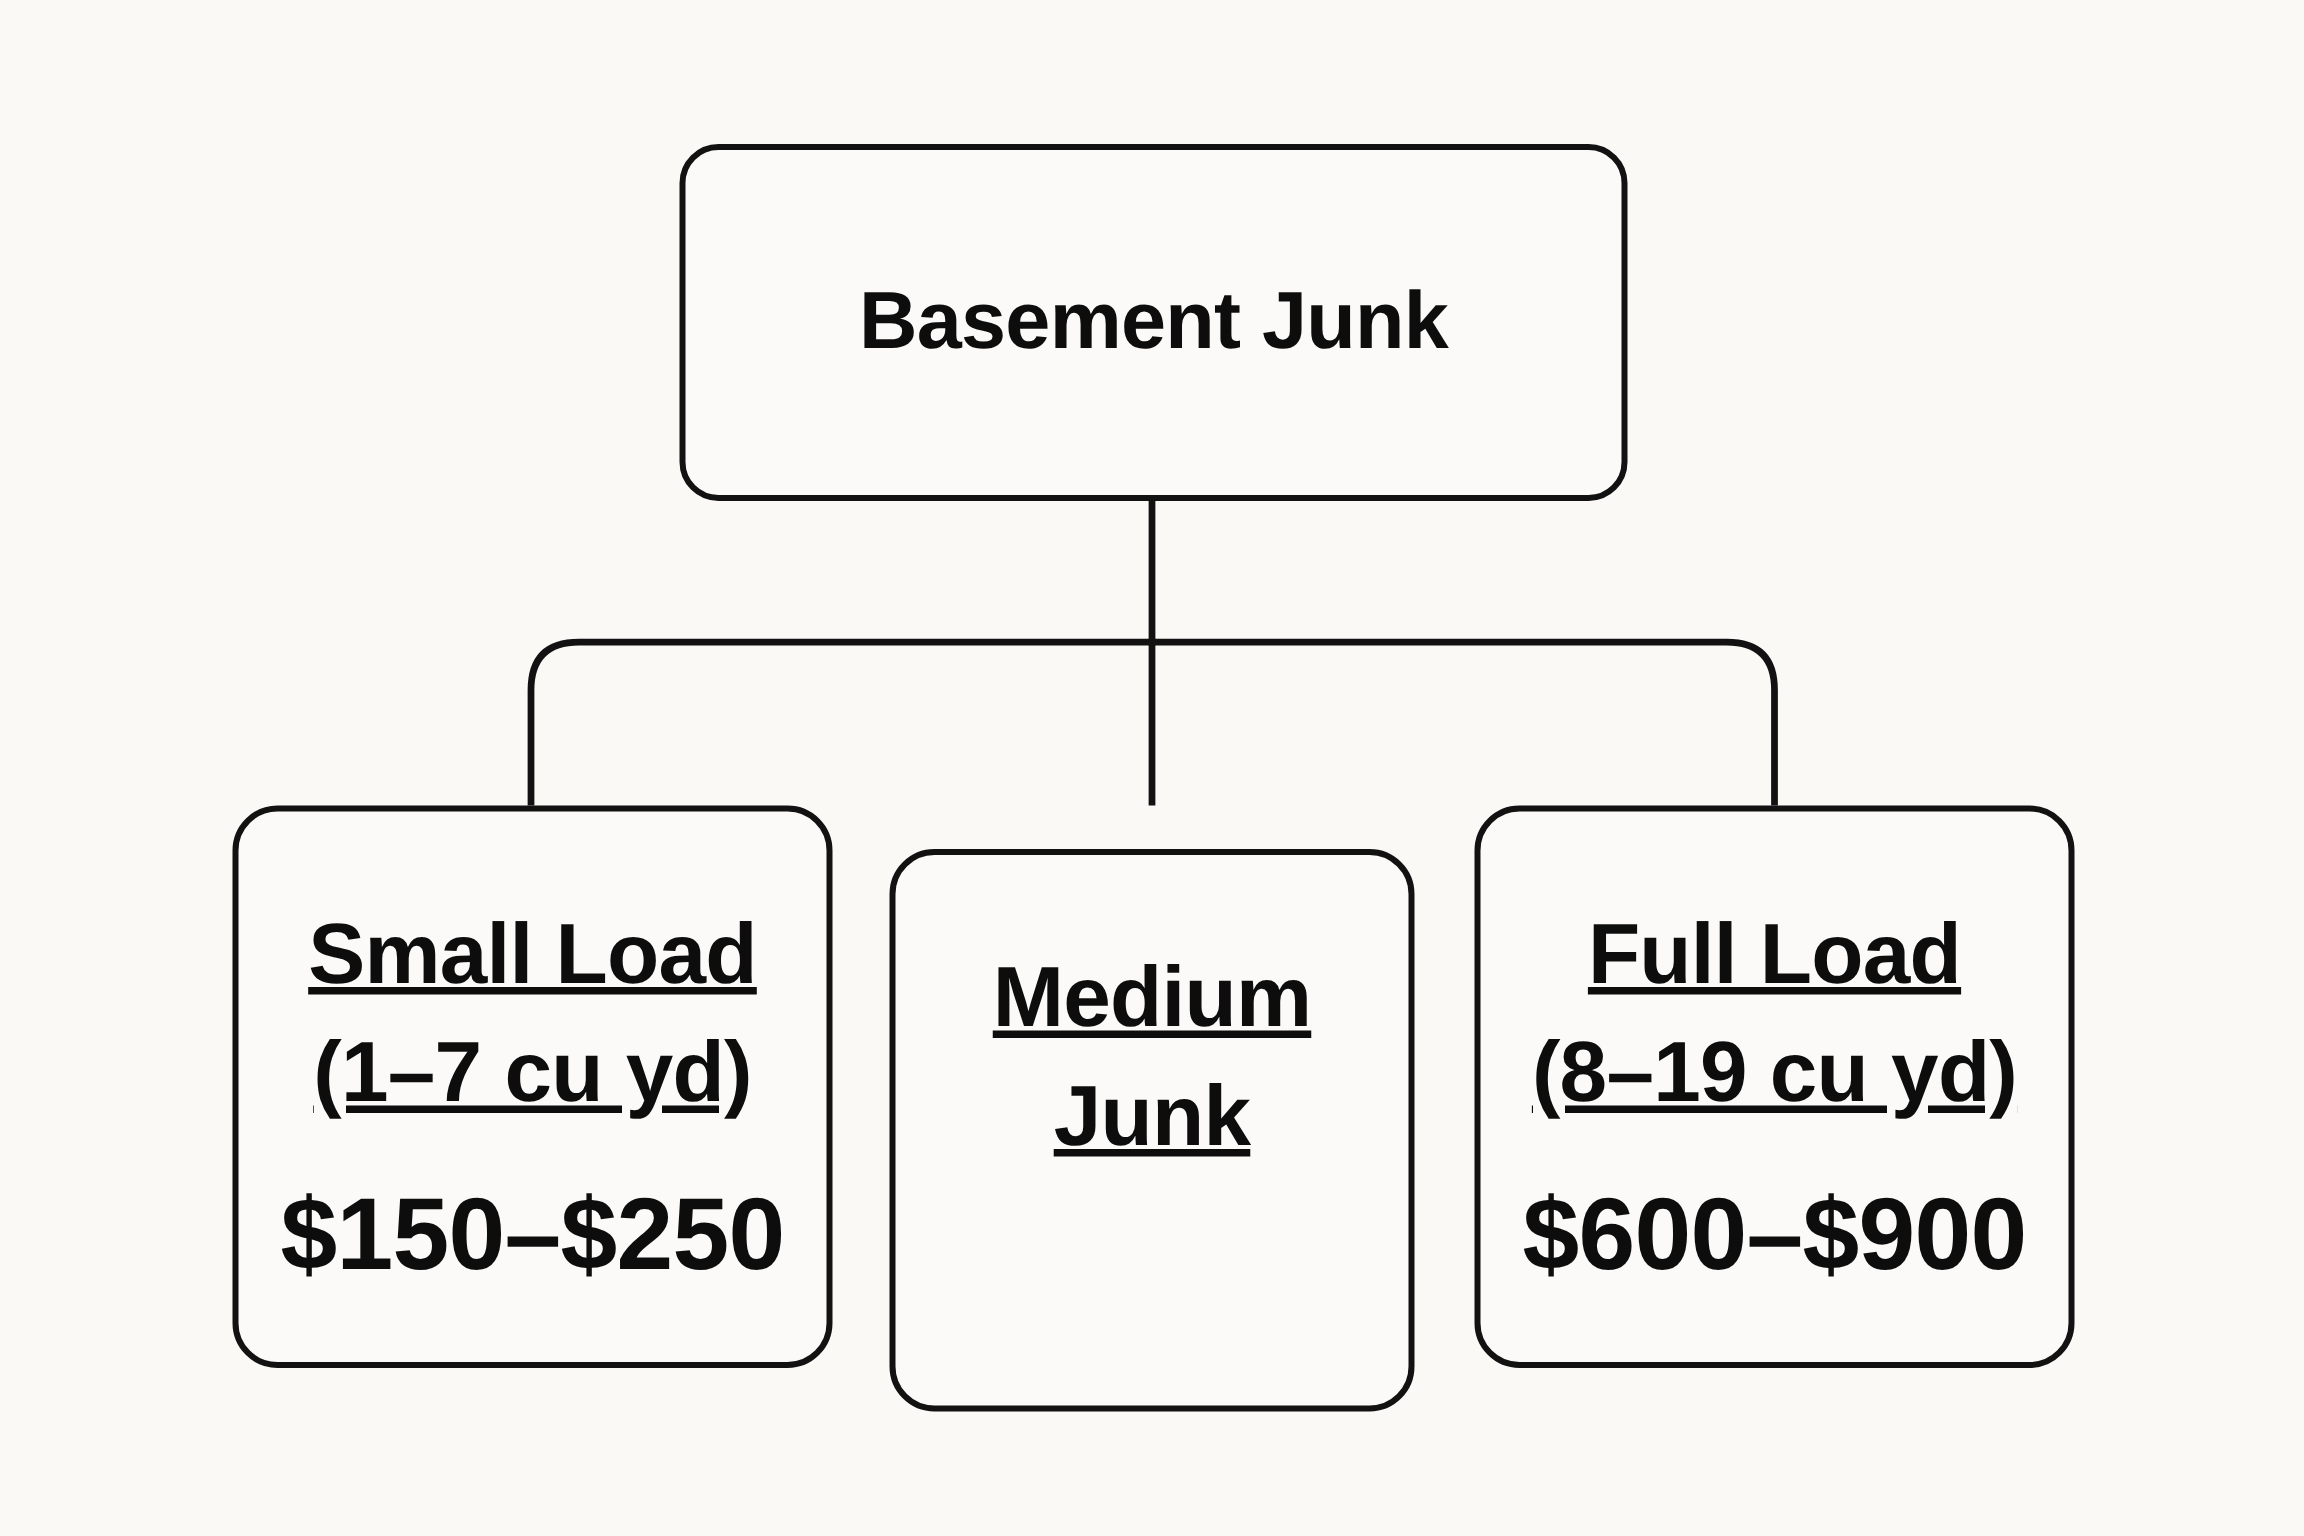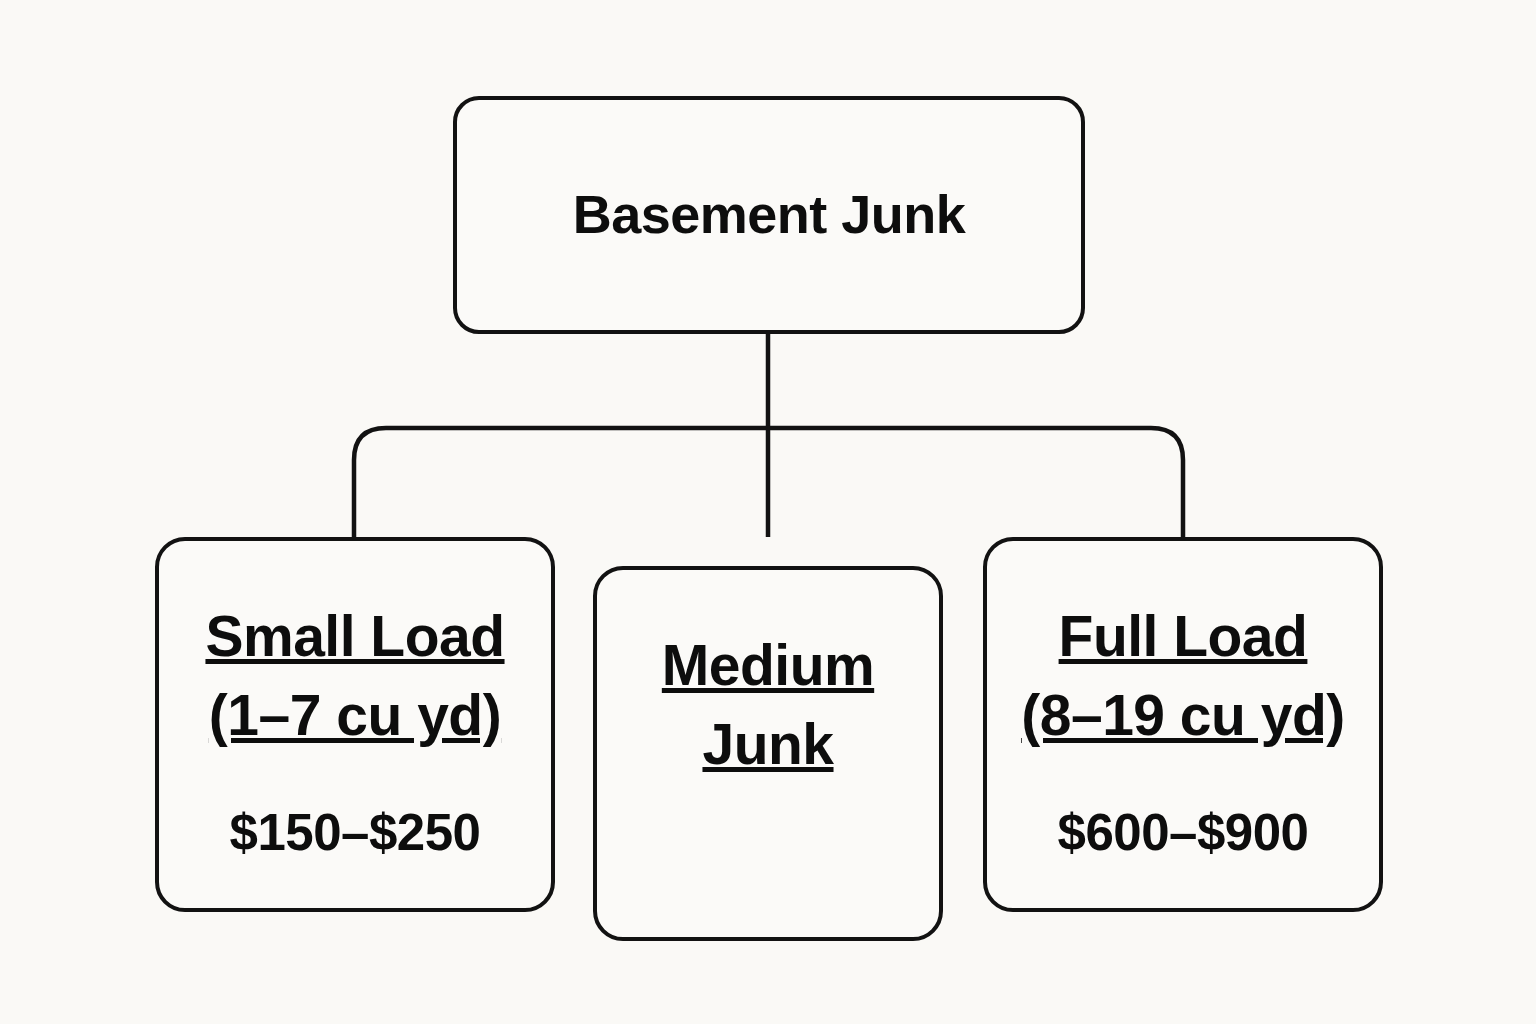--- a/index.html
+++ b/index.html
@@ -73,21 +73,21 @@
     font-weight: 700;
     line-height: 1.38;
     letter-spacing: -0.5px;
     text-decoration: underline;
   }
   .child-node .node-price {
     position: absolute;
     bottom: 46px;
     left: 0;
     width: 100%;
-    font-size: 51px;
+    font-size: 68px;
     font-weight: 700;
     letter-spacing: -0.5px;
   }
   #node-small  { left: 155px; width: 400px; }
   #node-medium { left: 593px; width: 350px; margin-top: 29px; }
   #node-full   { left: 983px; width: 400px; text-align: center; }
 </style>
 </head>
 <body>
 

